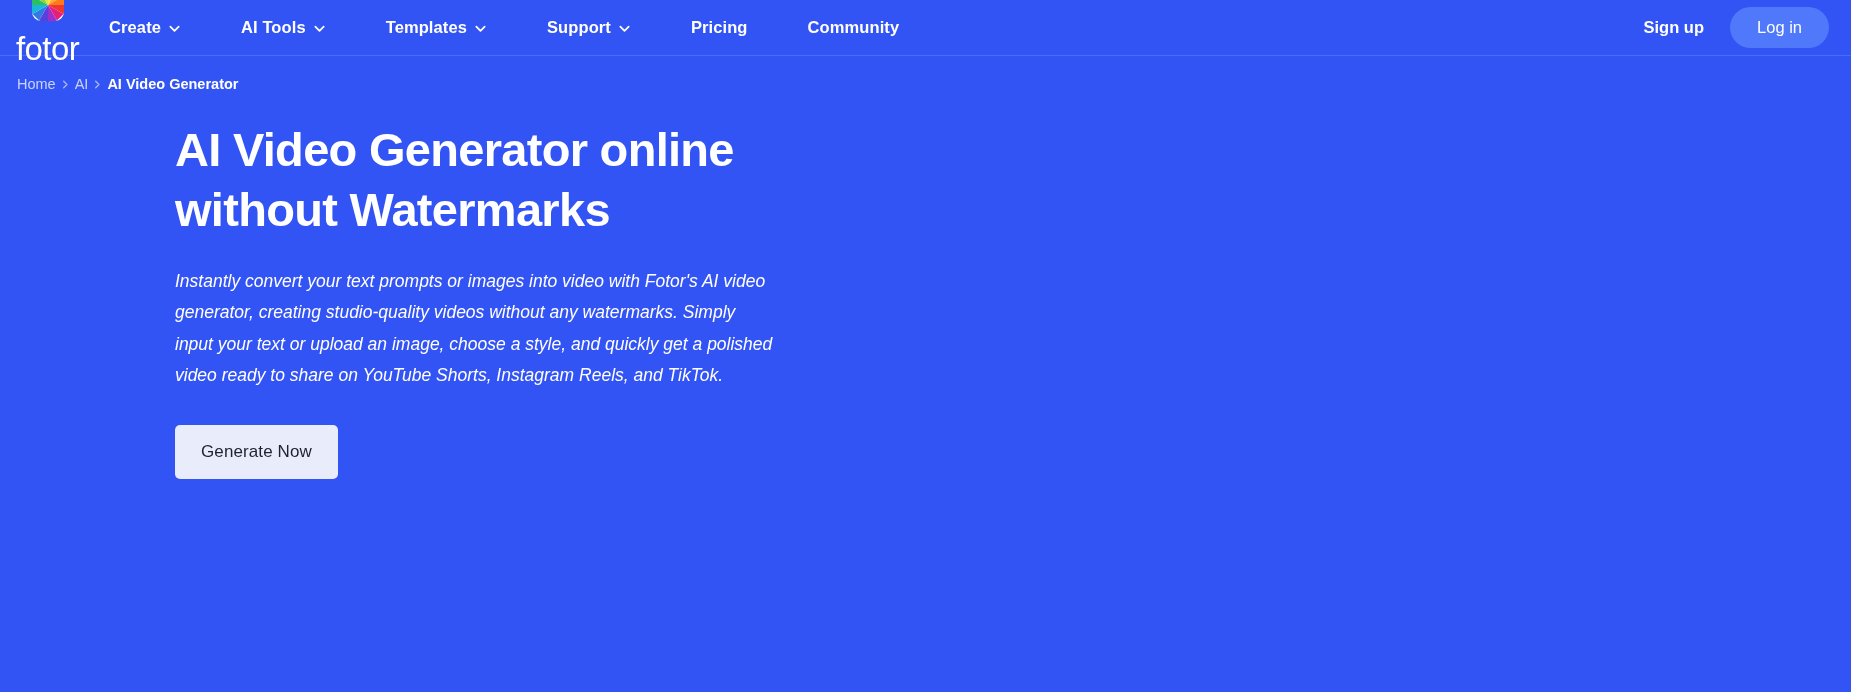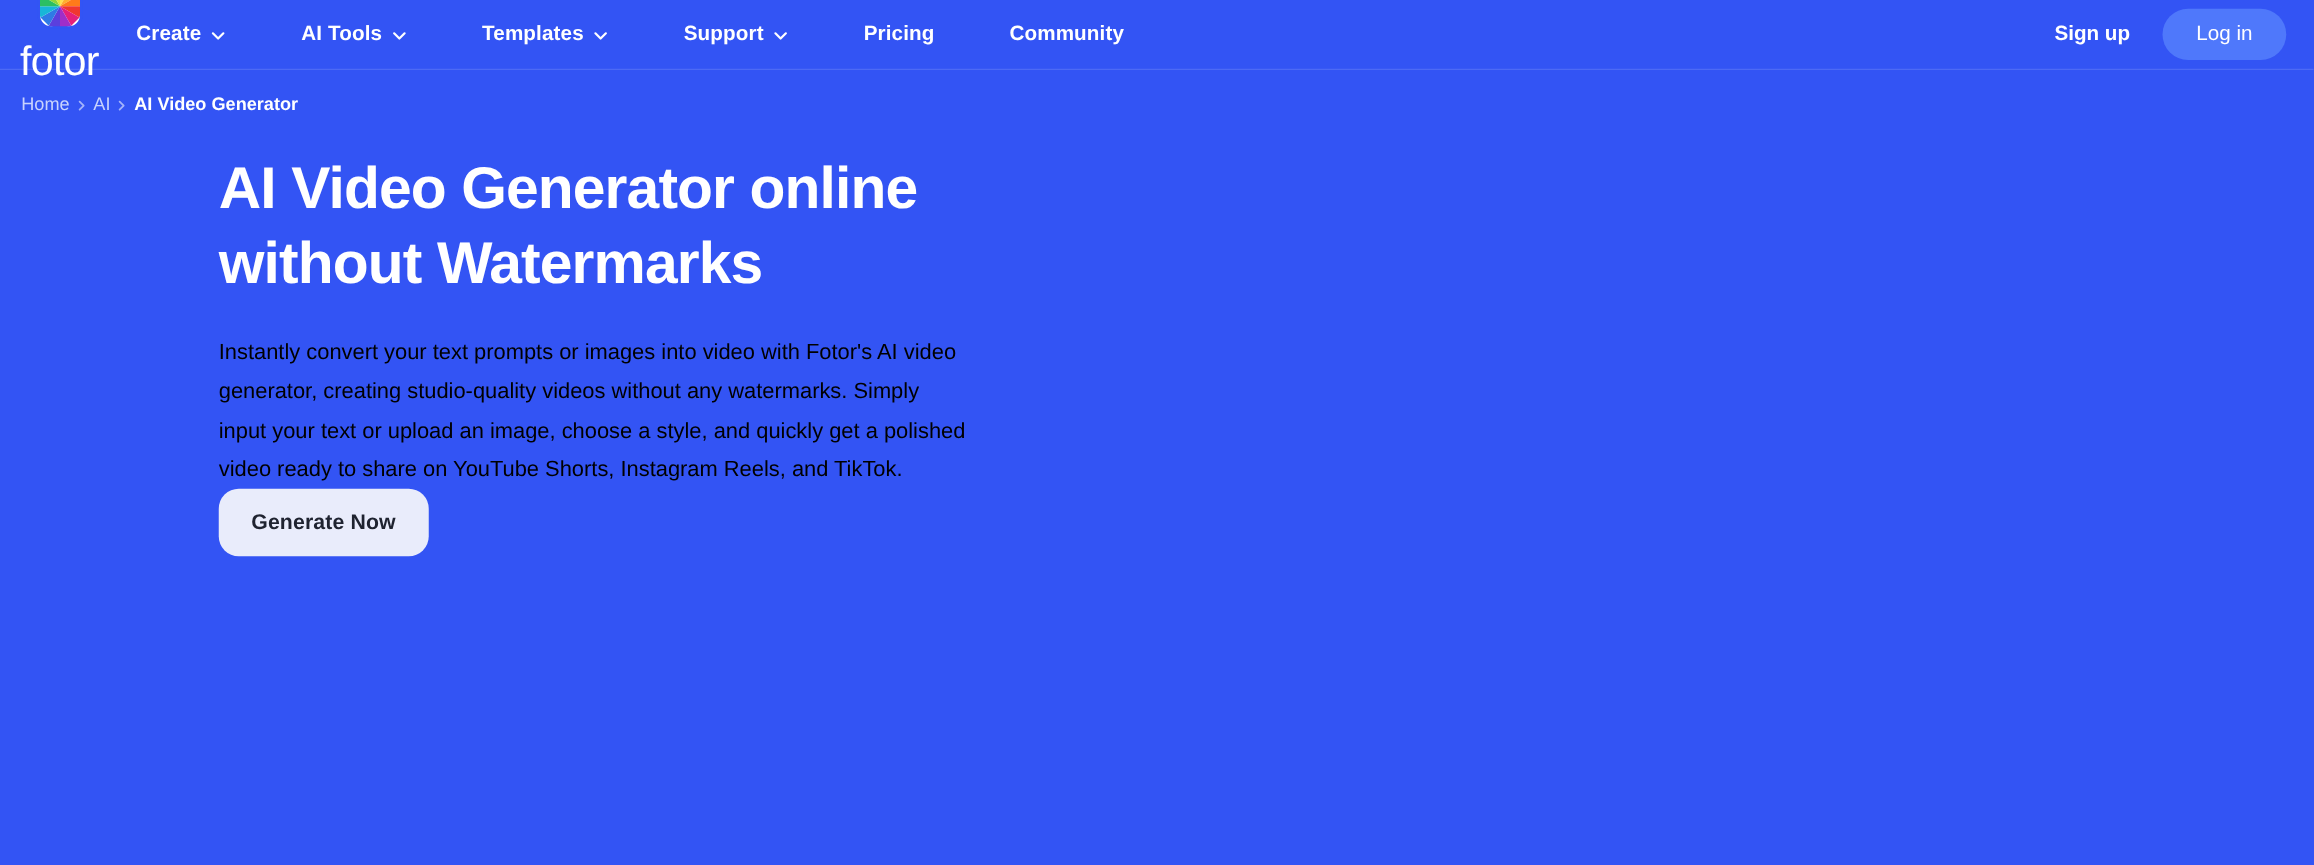--- a/index.html
+++ b/index.html
@@ -161,33 +161,35 @@
     letter-spacing: -0.7px;
     color: #ffffff;
     max-width: 600px;
   }
 
   .hero-desc {
     margin-top: 26px;
     font-size: 17.5px;
     line-height: 1.78;
     font-weight: 400;
-    color: #000000;
+    color: #ffffff;
     max-width: 600px;
+    font-style: italic;
   }
 
   .cta-btn {
+    margin-top: 34px;
     display: inline-block;
     background: #e9ecfb;
     color: #1f2330;
     border: none;
-    border-radius: 16px;
+    border-radius: 5px;
     font-family: inherit;
     font-size: 17px;
-    font-weight: 700;
+    font-weight: 400;
     padding: 17px 26px;
     cursor: pointer;
     letter-spacing: 0.1px;
   }
 
   
   .hero-right {
     flex: 1 1 auto;
     padding-top: 28px;
     padding-left: 70px;

